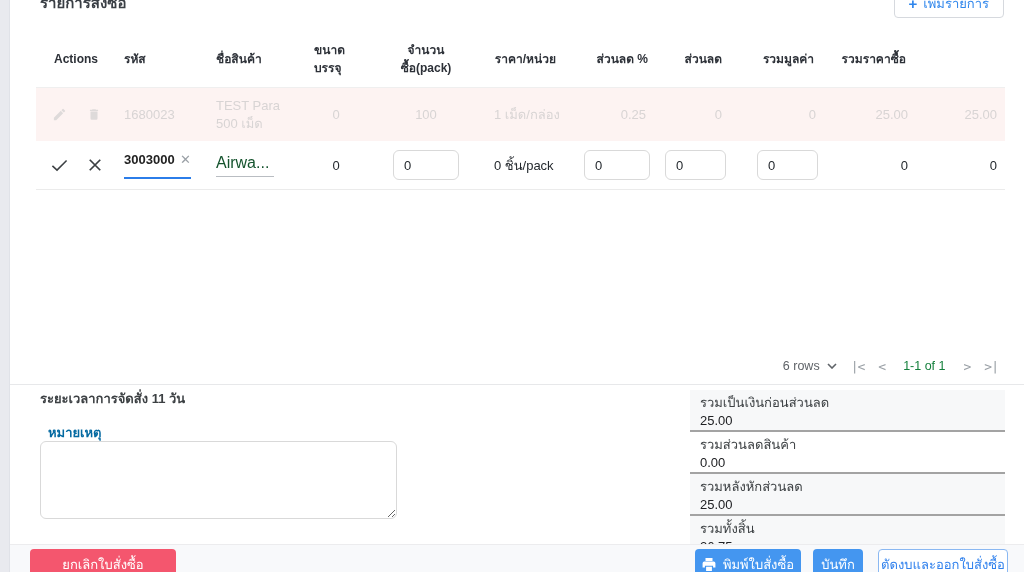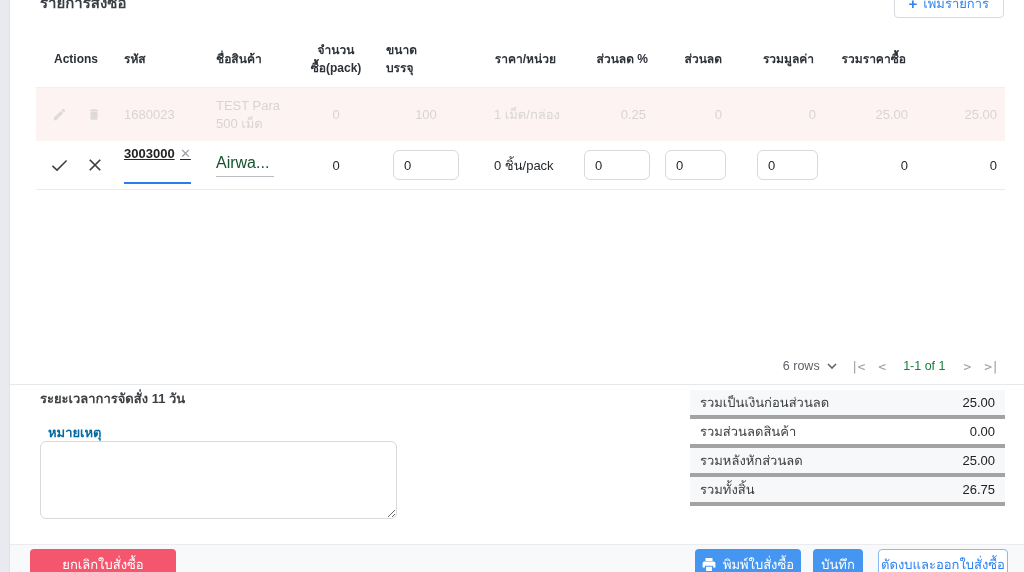--- a/index.html
+++ b/index.html
@@ -29,21 +29,21 @@
   .c-left { padding-left:8px; text-align:left; }
   .c-name { padding-left:12px; text-align:left; line-height:1.35; }
   .c-center { text-align:center; }
   .c-pack { padding-left:14px; text-align:left; }
   .c-right { text-align:right; padding-right:6px; }
   .c-right-sm { text-align:right; padding-right:4px; }
   .c-right-lg { text-align:right; padding-right:8px; }
   .icon-btn { background:none; border:none; cursor:pointer; display:inline-flex; align-items:center; padding:0; }
 
   
-  .code-edit { display:inline-flex; align-items:center; gap:4px; border-bottom:2px solid #2b7de9; padding-bottom:21px;text-decoration:underline; }
+  .code-edit { display:inline-flex; align-items:center; gap:4px; border-bottom:2px solid #2b7de9; padding-bottom:10px; }
   .code-edit input { border:none; outline:none; width:52px; font-size:13px; font-weight:700; color:#222;
     font-family:"Liberation Sans", sans-serif; background:transparent; }
   .clear-x { color:#9aa0a6; font-size:13px; cursor:pointer; line-height:1; }
   .name-edit input { border:none; outline:none; border-bottom:1px solid #b9bdc2; width:58px; padding-bottom:4px;
     font-size:16px; color:#14532d; font-family:"Liberation Sans", sans-serif; background:transparent; }
   .num-box { width:66px; height:30px; border:1px solid #d9d9d9; border-radius:6px; padding:0 10px;
     font-size:13px; color:#24292e; outline:none; font-family:"Liberation Sans", sans-serif; }
   .num-box.sm { width:61px; }
 
   
@@ -57,22 +57,22 @@
 
   
   .delivery { position:absolute; left:40px; top:388px; font-size:13px; font-weight:600; color:#3c4043; }
   .note-label { position:absolute; left:48px; top:422px; font-size:13px; font-weight:600; color:#0369a1; }
   .note-area { position:absolute; left:40px; top:441px; width:357px; height:78px; resize:both;
     border:1px solid #d9d9d9; border-radius:6px; outline:none; padding:8px;
     font-family:"Liberation Sans", sans-serif; font-size:13px; }
 
   
   .summary { position:absolute; left:690px; top:390px; width:315px; font-size:13px; color:#3c4043; }
-  .s-row { display:flex; align-items:center; justify-content:space-between;
-    min-height:25px; padding:2px 10px; border-bottom:4px solid #a3a3a3; }
+  .s-row { display:flex; justify-content:space-between;
+    min-height:25px; padding:2px 10px; border-bottom:2px solid #a3a3a3;flex-direction:column; }
   .s-row.stripe { background:#f7f8f9; }
   .s-row .s-val { color:#202124; }
   .vat-row { min-height:30px; }
   .vat-left { display:flex; align-items:center; gap:8px; }
   .vat-select { display:flex; align-items:center; height:26px; border:1px solid #d9d9d9; border-radius:4px;
     background:#fff; padding:0 6px 0 10px; gap:6px; cursor:pointer; font-size:13px; color:#3c4043; }
   .vat-sep { width:1px; height:16px; background:#e0e0e0; }
 
   
   .footer { position:absolute; left:10px; right:0; top:544px; height:28px; background:#f8f9fb;
@@ -97,27 +97,27 @@
   <button class="add-btn">
     <span class="plus">+</span>
     <span>เพิ่มรายการ</span>
   </button>
 
   <div class="table">
     <div class="t-row t-head">
       <div class="cell c-center">Actions</div>
       <div class="cell c-left">รหัส</div>
       <div class="cell c-name">ชื่อสินค้า</div>
+      <div class="cell c-pack">
+        <span>ขนาด</span><br>
+        <span>บรรจุ</span>
+      </div>
       <div class="cell c-center">
         <span>จำนวน</span><br>
         <span>ซื้อ(pack)</span>
-      </div>
-      <div class="cell c-pack">
-        <span>ขนาด</span><br>
-        <span>บรรจุ</span>
       </div>
       <div class="cell c-right">ราคา/หน่วย</div>
       <div class="cell c-right-sm">ส่วนลด %</div>
       <div class="cell c-right-sm">ส่วนลด</div>
       <div class="cell c-right">รวมมูลค่า</div>
       <div class="cell c-right-lg">รวมราคาซื้อ</div>
     </div>
 
     <div class="t-row row-disabled">
       <div class="c-actions">

